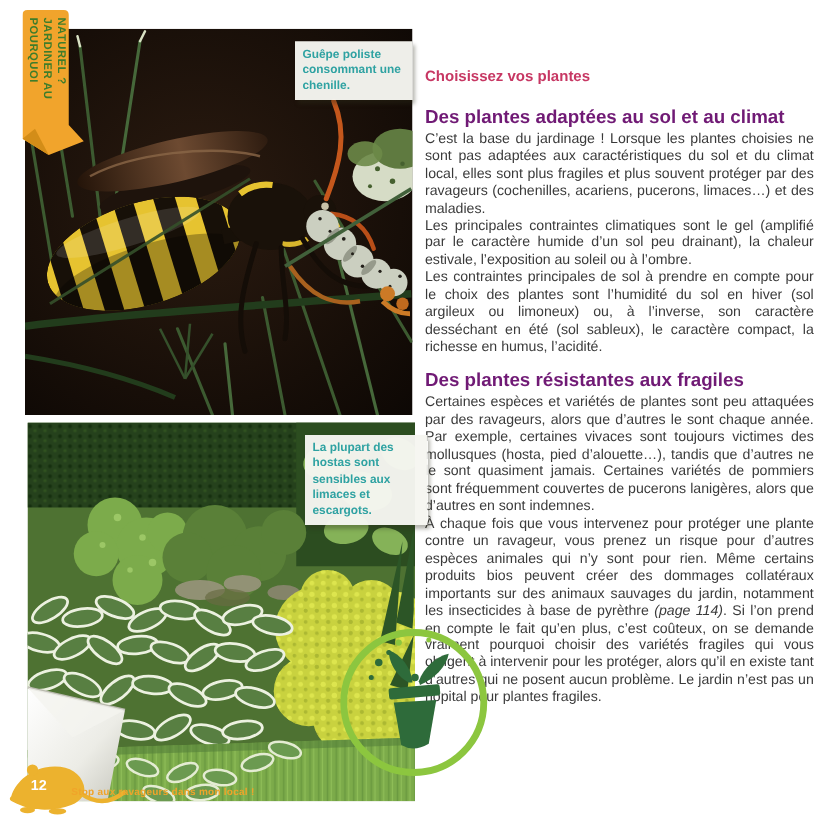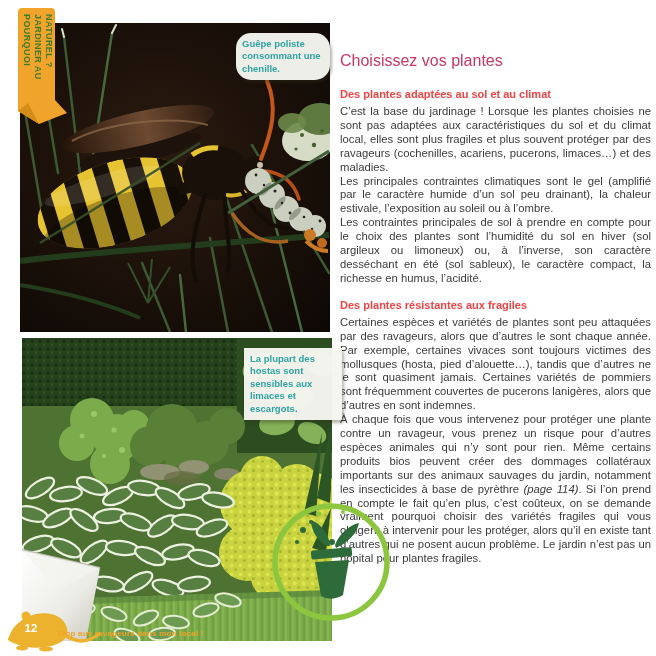--- a/index.html
+++ b/index.html
@@ -4,30 +4,30 @@
 <style>
   html,body{margin:0;padding:0;background:#ffffff;}
   .page{position:relative;width:656px;height:656px;background:#ffffff;overflow:hidden;
         font-family:"Liberation Sans",sans-serif;}
   .photo{position:absolute;z-index:1;display:block;}
   #photo1{left:20px;top:23px;}
   #photo2{left:22px;top:338px;}
   .caption{position:absolute;z-index:4;background:rgba(246,246,241,.97);color:#2fa2a2;
            font-size:9.5px;font-weight:bold;line-height:12.4px;padding:5px 6px;
            box-shadow:2px 3px 3px rgba(45,45,25,.35);}
-  #caption1{left:236px;top:33px;width:82px;border-radius:15px;}
+  #caption1{left:236px;top:33px;width:82px;}
   #caption2{left:244px;top:348px;width:86px;}
   .tab{position:absolute;left:18px;top:8px;width:52px;height:120px;z-index:3;}
   .tab svg{position:absolute;left:0;top:0;}
   .tab-line{position:absolute;transform-origin:0 0;transform:rotate(90deg);
             font-size:9px;font-weight:bold;color:#3e7d2b;letter-spacing:.4px;white-space:nowrap;}
   .tl1{left:14px;top:6px;} .tl2{left:25px;top:6px;} .tl3{left:36px;top:6px;}
   .article{position:absolute;left:340px;top:50px;width:311px;z-index:2;}
-  .article h1{font-size:16px;line-height:22px;font-weight:normal;color:#c73763;margin:0 0 14px 0;}
-  .article h2{font-size:11px;line-height:16px;font-weight:bold;color:#ef4444;margin:0 0 3px 0;}
+  .article h1{font-size:12px;line-height:22px;font-weight:bold;color:#c73763;margin:0 0 14px 0;}
+  .article h2{font-size:15px;line-height:16px;font-weight:bold;color:#701a75;margin:0 0 3px 0;}
   .article section + section{margin-top:11px;}
   .article p{margin:0;font-size:11.3px;line-height:13.9px;color:#3a3a3a;text-align:justify;}
   .article em{font-style:italic;}
   .watermark{position:absolute;left:269px;top:500px;z-index:6;}
   .rodent{position:absolute;left:2px;top:604px;z-index:5;}
   .footer-text{position:absolute;left:57px;top:629px;z-index:5;font-size:8px;font-weight:bold;
                color:#f0a42a;letter-spacing:.2px;}
 </style>
 </head>
 <body>

